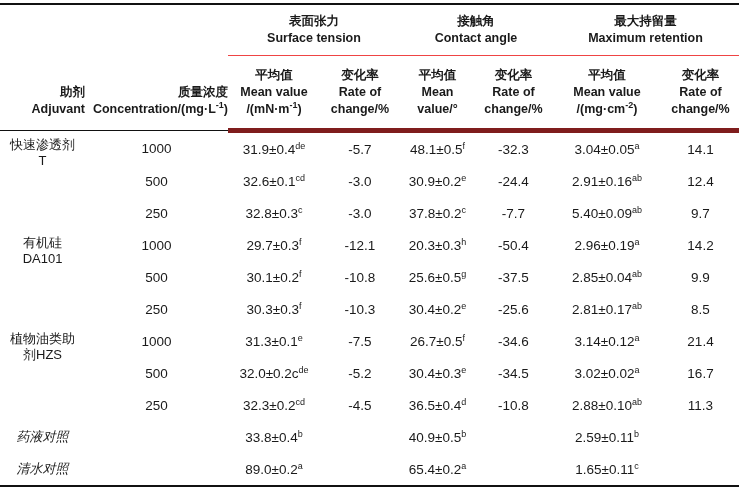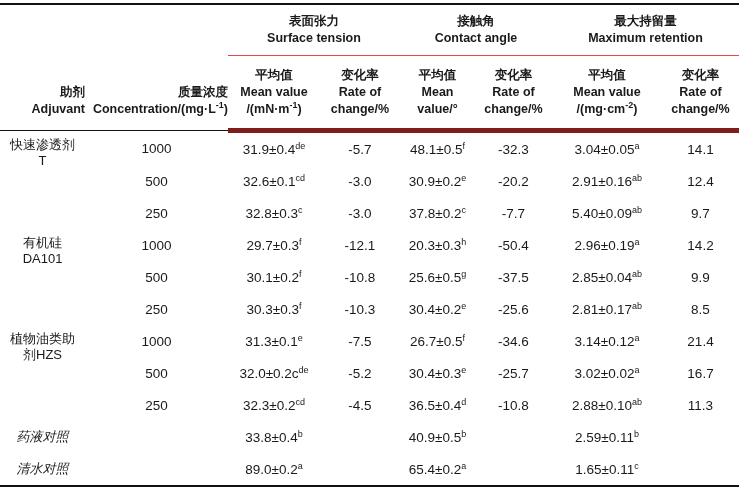--- a/index.html
+++ b/index.html
@@ -150,21 +150,21 @@
       <td><span>48.1±0.5</span><sup>f</sup></td>
       <td>-32.3</td>
       <td><span>3.04±0.05</span><sup>a</sup></td>
       <td>14.1</td>
     </tr>
     <tr>
       <td>500</td>
       <td><span>32.6±0.1</span><sup>cd</sup></td>
       <td>-3.0</td>
       <td><span>30.9±0.2</span><sup>e</sup></td>
-      <td>-20.2</td>
+      <td>-24.4</td>
       <td><span>2.91±0.16</span><sup>ab</sup></td>
       <td>12.4</td>
     </tr>
     <tr>
       <td>250</td>
       <td><span>32.8±0.3</span><sup>c</sup></td>
       <td>-3.0</td>
       <td><span>37.8±0.2</span><sup>c</sup></td>
       <td>-7.7</td>
       <td><span>5.40±0.09</span><sup>ab</sup></td>
@@ -212,21 +212,21 @@
       <td><span>26.7±0.5</span><sup>f</sup></td>
       <td>-34.6</td>
       <td><span>3.14±0.12</span><sup>a</sup></td>
       <td>21.4</td>
     </tr>
     <tr>
       <td>500</td>
       <td><span>32.0±0.2c</span><sup>de</sup></td>
       <td>-5.2</td>
       <td><span>30.4±0.3</span><sup>e</sup></td>
-      <td>-25.7</td>
+      <td>-34.5</td>
       <td><span>3.02±0.02</span><sup>a</sup></td>
       <td>16.7</td>
     </tr>
     <tr>
       <td>250</td>
       <td><span>32.3±0.2</span><sup>cd</sup></td>
       <td>-4.5</td>
       <td><span>36.5±0.4</span><sup>d</sup></td>
       <td>-10.8</td>
       <td><span>2.88±0.10</span><sup>ab</sup></td>

